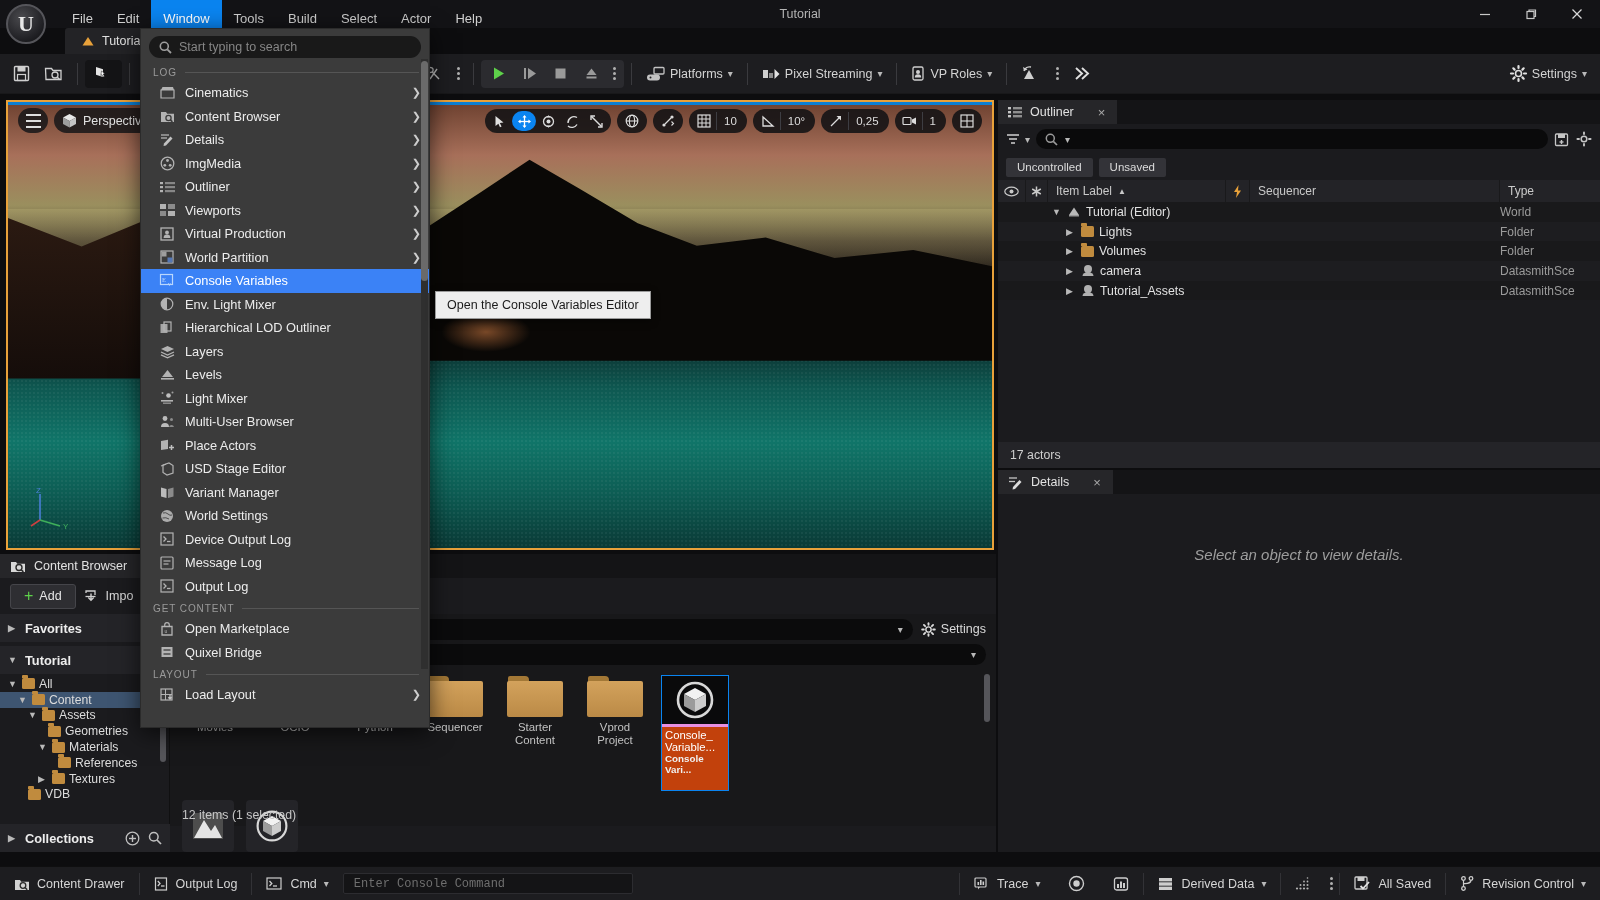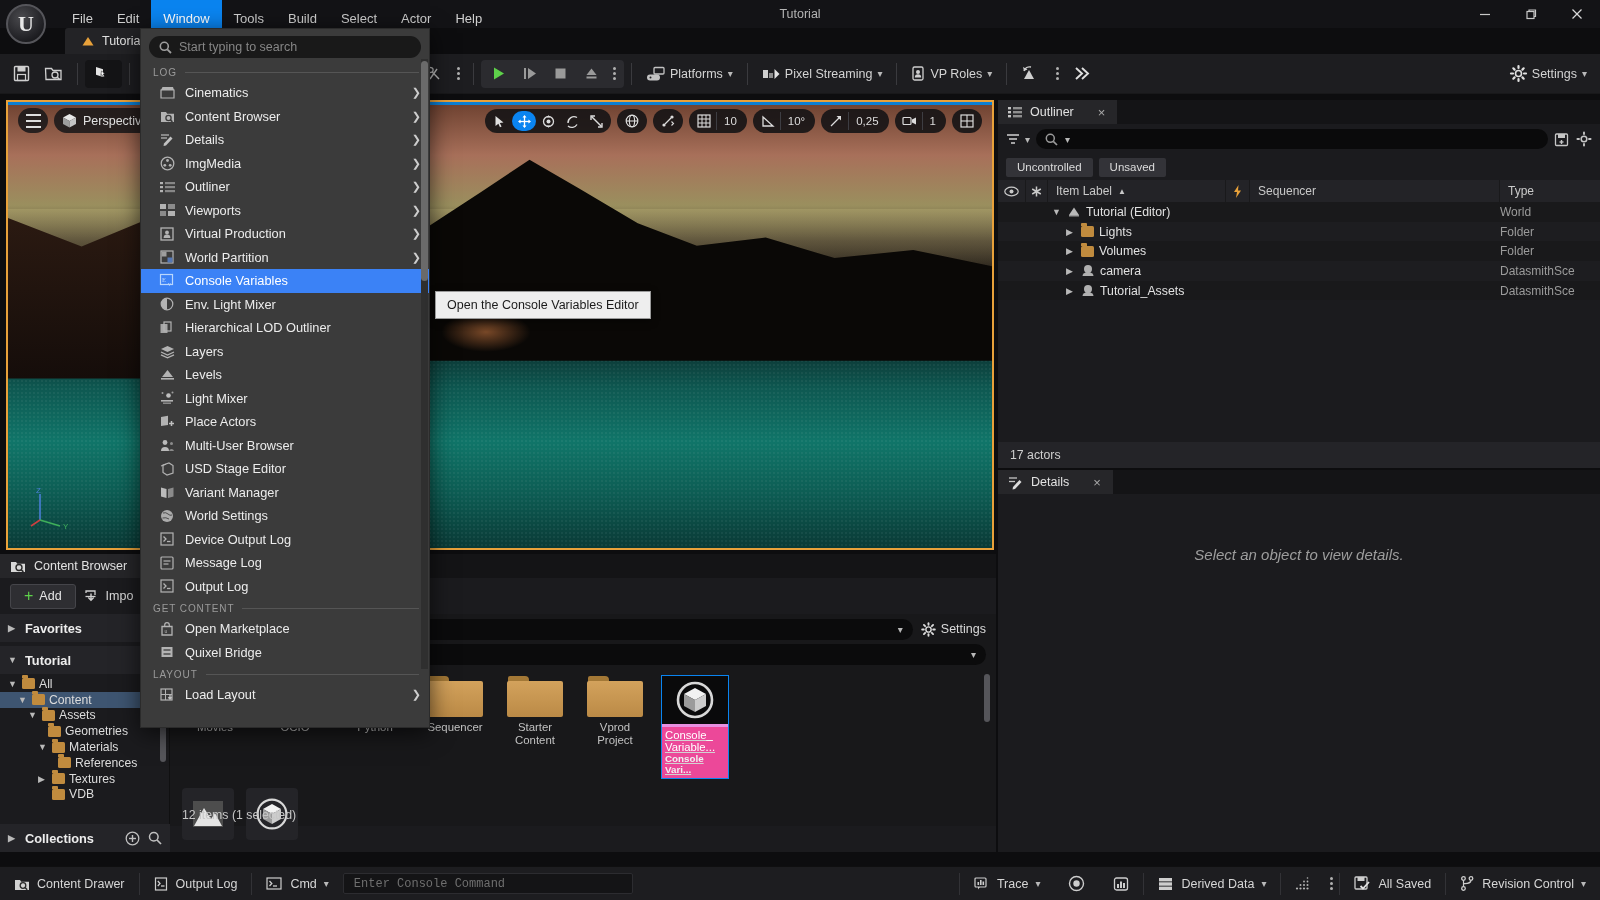--- a/index.html
+++ b/index.html
@@ -231,21 +231,21 @@
   .cb-item { width: 66px; display: flex; flex-direction: column; align-items: center; gap: 4px; }
   .cb-folder { width: 56px; height: 41px; position: relative; }
   .cb-folder .tabp { position: absolute; left: 1px; top: 0; width: 21px; height: 6px;
     background: #a37836; border-radius: 2px 4px 0 0; }
   .cb-folder .body { position: absolute; left: 0; top: 5px; width: 56px; height: 36px;
     background: linear-gradient(180deg,#d3a25c,#bb8a46); border-radius: 2px; }
   .cb-lbl { font-size: 11.4px; color: #c2c2c2; text-align: center; line-height: 1.15; }
   .cb-asset { width: 66px; position: relative; }
   .cb-asset .thumb { width: 66px; height: 48px; background: #0a0a0b; display: flex; align-items: center; justify-content: center; }
   .cb-asset .bar { height: 3px; background: #e78fe0; }
-  .cb-asset .meta { background: #ec4899; padding: 2px 3px 3px 3px; text-decoration: underline; }
+  .cb-asset .meta { background: #c2410c; padding: 2px 3px 15px 3px; }
   .cb-asset .meta .t { font-size: 11.3px; color: #fff; line-height: 1.1; }
   .cb-asset .meta .s { font-size: 9.8px; color: #f0f0f0; line-height: 1.1; font-weight: bold; }
   .cb-bottomrow { display: flex; gap: 12px; padding: 10px 0 0 12px; }
   .sq-ico { width: 52px; height: 52px; background: #242428; border-radius: 4px;
     display: flex; align-items: center; justify-content: center; }
   .cb-status { position: absolute; left: 0; bottom: 0; width: 100%; height: 22px;
     display: flex; align-items: center; padding: 0 12px; font-size: 12.3px; color: #c6c6c6; }
   .cb-collections { position: absolute; left: 0; bottom: 0; width: 170px; height: 28px; background: #242428;
     display: flex; align-items: center; justify-content: space-between; padding: 0 8px;
     font-size: 12.8px; color: #ededed; font-weight: bold; }
@@ -847,21 +847,21 @@
           </div>
           <div class="tree-row" style="padding-left:58px">
             <span class="folder-ico"></span>
             <span>References</span>
           </div>
           <div class="tree-row" style="padding-left:38px">
             <span class="tw">▶</span>
             <span class="folder-ico"></span>
             <span>Textures</span>
           </div>
-          <div class="tree-row" style="padding-left:52px">
+          <div class="tree-row" style="padding-left:28px">
             <span class="folder-ico"></span>
             <span>VDB</span>
           </div>
         </div>
         <div class="vscroll" style="top:88px;height:60px;right:3px;"></div>
       </div>
 
       <div class="cb-main">
         <div class="cb-searchbar">
           <div class="cb-searchfield">
@@ -1165,36 +1165,36 @@
             <circle cx="12.5" cy="1.5" r="1" fill="#b0b0b0"></circle>
             <rect x="1" y="9" width="12" height="1.6" fill="#c8c8c8"></rect>
             <rect x="3" y="11.5" width="8" height="1.4" fill="#a0a0a0"></rect>
           </svg>
       </span>
       <span class="wm-lbl">Light Mixer</span>
     </div>
     <div class="wm-row">
       <span class="wm-ico">
         <svg width="15" height="13" viewBox="0 0 15 13">
-            <path d="M1 2 L8 0.8 L8 10 L1 11 Z" fill="#c8c8c8"></path>
-            <path d="M11.5 6 v5 M9 8.5 h5" stroke="#d8d8d8" stroke-width="1.5"></path>
-          </svg>
-      </span>
-      <span class="wm-lbl">Place Actors</span>
-    </div>
-    <div class="wm-row">
-      <span class="wm-ico">
-        <svg width="15" height="13" viewBox="0 0 15 13">
             <circle cx="5" cy="3.5" r="2.4" fill="#d2d2d2"></circle>
             <path d="M1 12a4 4 0 0 1 8 0z" fill="#d2d2d2"></path>
             <circle cx="11.5" cy="4.5" r="1.5" fill="#9a9a9a"></circle>
             <path d="M9 12a2.6 2.6 0 0 1 5 0z" fill="#9a9a9a"></path>
           </svg>
       </span>
       <span class="wm-lbl">Multi-User Browser</span>
+    </div>
+    <div class="wm-row">
+      <span class="wm-ico">
+        <svg width="15" height="13" viewBox="0 0 15 13">
+            <path d="M1 2 L8 0.8 L8 10 L1 11 Z" fill="#c8c8c8"></path>
+            <path d="M11.5 6 v5 M9 8.5 h5" stroke="#d8d8d8" stroke-width="1.5"></path>
+          </svg>
+      </span>
+      <span class="wm-lbl">Place Actors</span>
     </div>
     <div class="wm-row">
       <span class="wm-ico">
         <svg width="15" height="14" viewBox="0 0 15 14">
             <path d="M3 3 L9 1 L13 3.5 L13 11 L7 13 L3 10.5 Z" fill="none" stroke="#c8c8c8" stroke-width="1.2"></path>
             <path d="M1 4 L6 2.2" stroke="#c8c8c8" stroke-width="1.1"></path>
           </svg>
       </span>
       <span class="wm-lbl">USD Stage Editor</span>
     </div>

